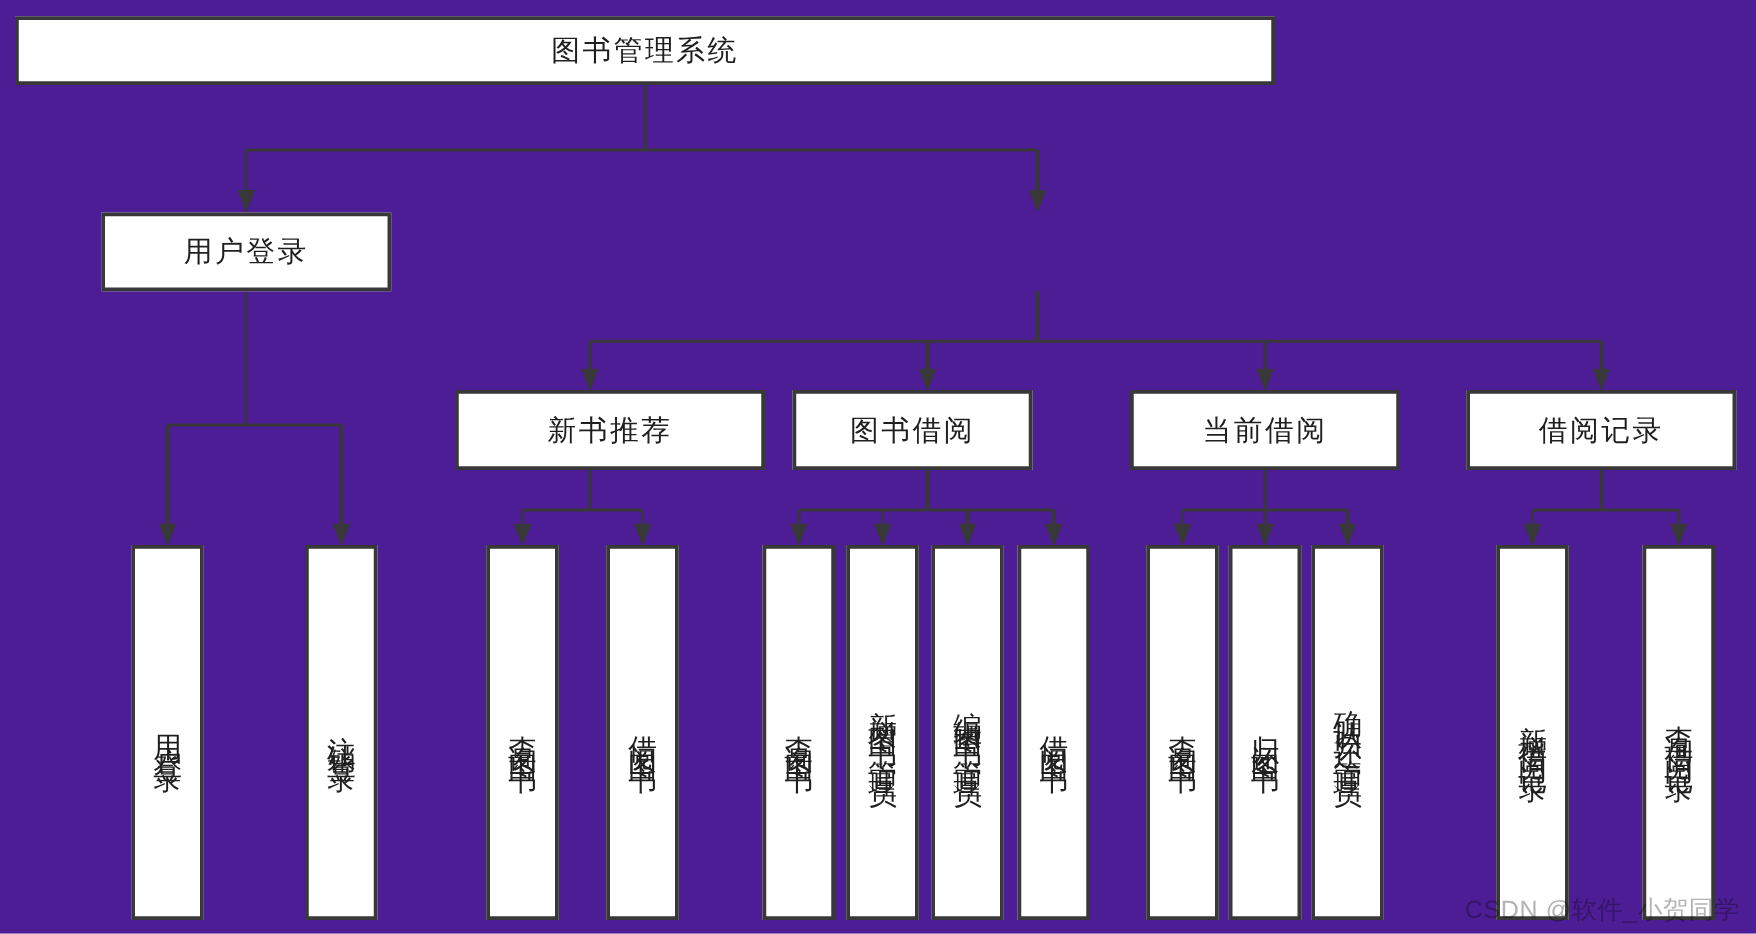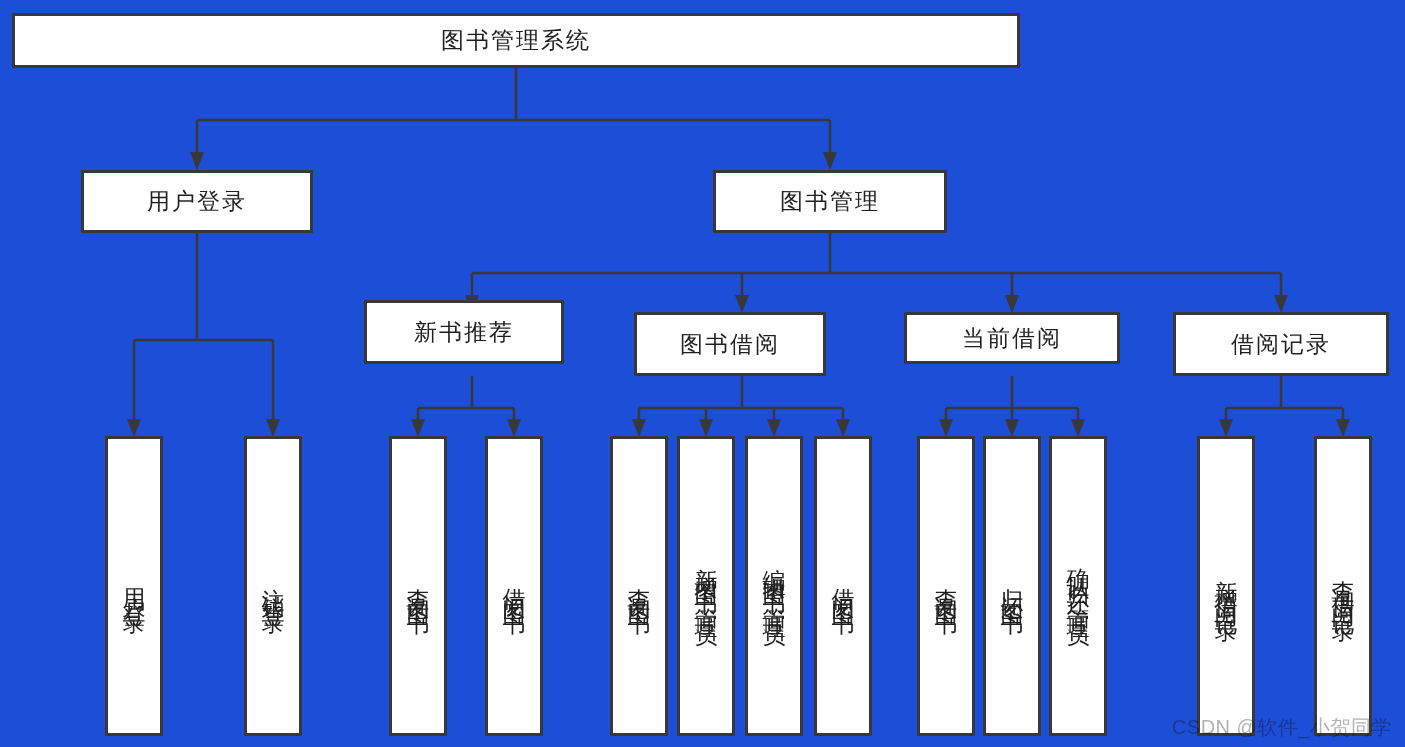--- a/index.html
+++ b/index.html
@@ -1,21 +1,21 @@
 <!DOCTYPE html>
 <html><head>
 <meta charset="utf-8">
 <style>
   * { margin: 0; padding: 0; box-sizing: border-box; }
   html, body { background: #ffffff; }
   .stage {
     position: relative;
     width: 1405px;
     height: 747px;
-    background: #1d4ed8;
+    background: #4c1d95;
     font-family: "Liberation Sans", "DejaVu Sans", sans-serif;
     overflow: hidden;
   }
   svg.connectors { position: absolute; left: 0; top: 0; }
   .box {
     position: absolute;
     border: 3px solid #383838;
     background: #ffffff;
     display: flex;
     align-items: center;
@@ -91,31 +91,28 @@
     </g>
   </svg>
 
   <div class="box h" style="left:12px;top:13px;width:1008px;height:55px">
     <span class="lbl">图书管理系统</span>
   </div>
 
   <div class="box h" style="left:81px;top:170px;width:232px;height:63px">
     <span class="lbl">用户登录</span>
   </div>
-  <div class="box h" style="left:713px;top:170px;width:234px;height:63px">
-    <span class="lbl">图书管理</span>
-  </div>
 
-  <div class="box h" style="left:364px;top:300px;width:200px;height:64px">
+  <div class="box h" style="left:364px;top:312px;width:248px;height:64px">
     <span class="lbl">新书推荐</span>
   </div>
   <div class="box h" style="left:634px;top:312px;width:192px;height:64px">
     <span class="lbl">图书借阅</span>
   </div>
-  <div class="box h" style="left:904px;top:312px;width:216px;height:52px">
+  <div class="box h" style="left:904px;top:312px;width:216px;height:64px">
     <span class="lbl">当前借阅</span>
   </div>
   <div class="box h" style="left:1173px;top:312px;width:216px;height:64px">
     <span class="lbl">借阅记录</span>
   </div>
 
   <div class="box v" style="left:105px;top:436px;width:58px;height:300px">
     <span class="lbl">用户登录</span>
   </div>
   <div class="box v" style="left:244px;top:436px;width:58px;height:300px">

